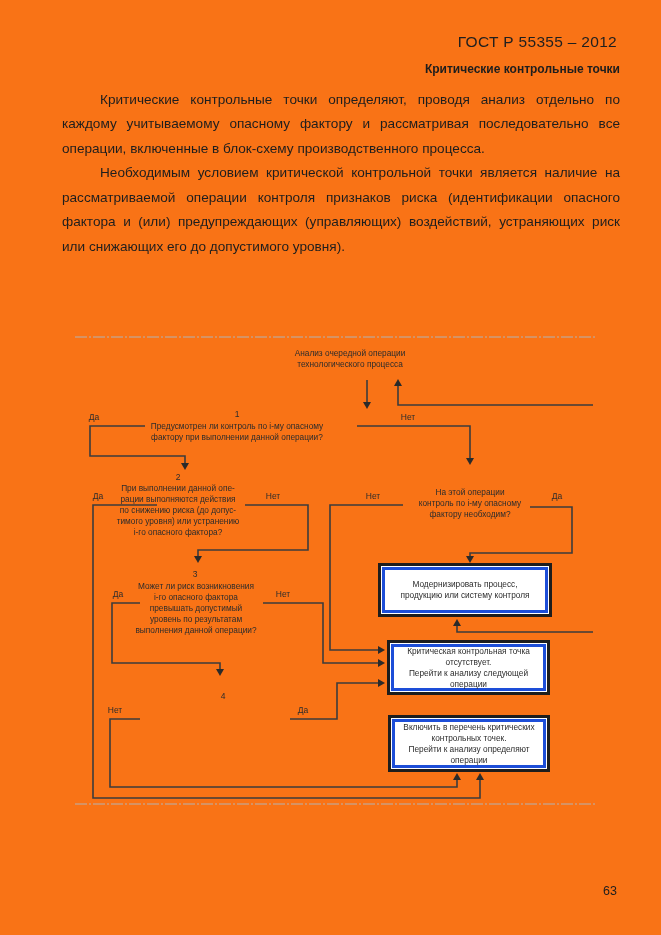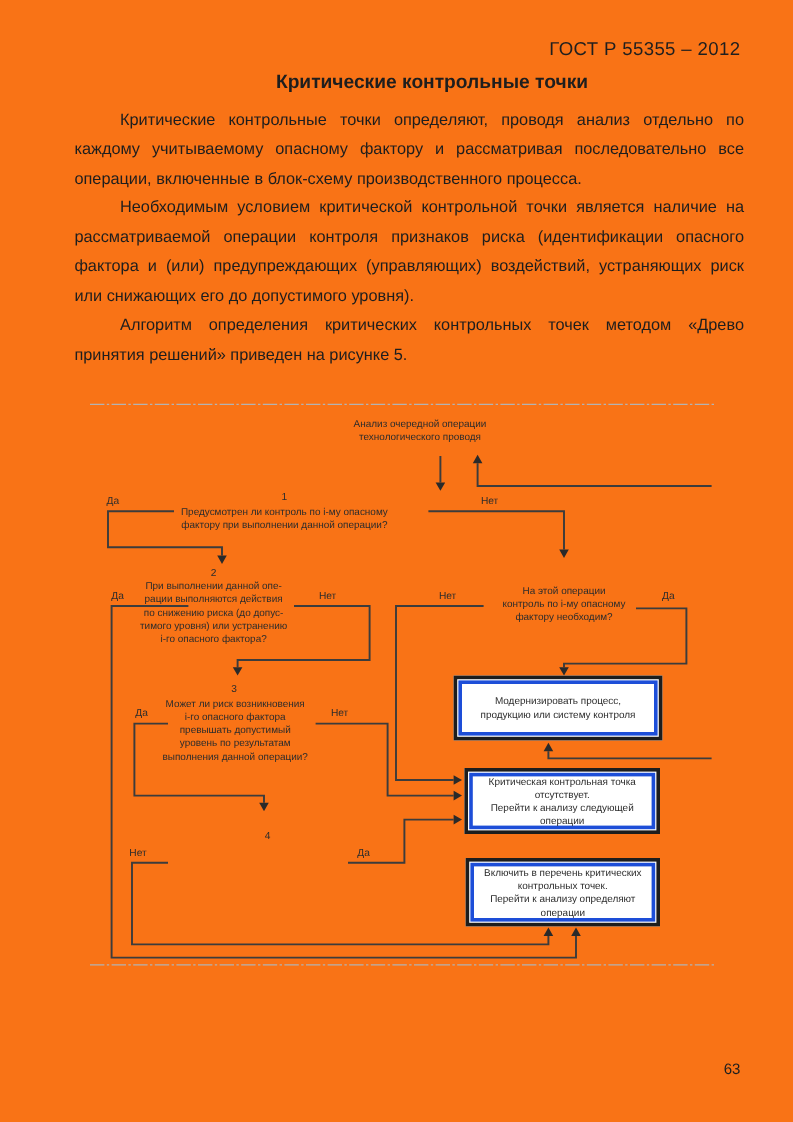--- a/index.html
+++ b/index.html
@@ -9,21 +9,21 @@
     font-family:"Liberation Sans", sans-serif; color:#222;
   }
   .hdr {
     position:absolute; top:33px; right:44px;
     font-size:15.5px; letter-spacing:.3px; color:#1f1f1f;
   }
   .body-text {
     position:absolute; left:62px; top:57px; width:558px;
     font-size:13.6px; line-height:24.5px; text-align:justify; color:#1e1e1e;
   }
-  .body-text h3 { font-size:16px; font-weight:bold; margin:0 0 6px 38px; text-align:center; }
+  .body-text h3 { font-size:12px; font-weight:bold; margin:0 0 6px 38px; text-align:right; }
   .body-text p { margin:0; text-indent:38px; }
   .caption {
     position:absolute; left:62px; top:822px; width:558px;
     font-size:13.6px; line-height:25px; text-align:justify; text-indent:30px; color:#1e1e1e;
   }
   .pagenum { position:absolute; top:884px; right:44px; font-size:12.5px; color:#1e1e1e; }
 
   .figure { position:absolute; left:60px; top:335px; width:540px; height:478px; }
   .figure svg { position:absolute; left:0; top:0; }
 
@@ -53,21 +53,20 @@
 <body>
 
 <div class="page">
 
   <div class="hdr">ГОСТ Р 55355 – 2012</div>
 
   <div class="body-text">
     <h3>Критические контрольные точки</h3>
     <p>Критические контрольные точки определяют, проводя анализ отдельно по каждому учитываемому опасному фактору и рассматривая последовательно все операции, включенные в блок-схему производственного процесса.</p>
     <p>Необходимым условием критической контрольной точки является наличие на рассматриваемой операции контроля признаков риска (идентификации опасного фактора и (или) предупреждающих (управляющих) воздействий, устраняющих риск или снижающих его до допустимого уровня).</p>
-    <p>Алгоритм определения критических контрольных точек методом «Древо принятия решений» приведен на рисунке 5.</p>
   </div>
 
   <div class="figure">
 
     <svg width="540" height="478" viewBox="0 0 540 478">
 
       <path d="M15,2 H535" stroke="#b3b3b3" stroke-width="1" stroke-dasharray="12 2 2 2" fill="none"></path>
       <path d="M15,469 H535" stroke="#b3b3b3" stroke-width="1" stroke-dasharray="12 2 2 2" fill="none"></path>
 
       <g stroke="#3c3c3c" stroke-width="1.6" fill="none">
@@ -97,21 +96,21 @@
         <polygon points="318,324 318,332 325,328"></polygon>
         <polygon points="393,445 401,445 397,438"></polygon>
         <polygon points="318,344 318,352 325,348"></polygon>
         <polygon points="318,311 318,319 325,315"></polygon>
         <polygon points="406,221 414,221 410,228"></polygon>
         <polygon points="393,291 401,291 397,284"></polygon>
       </g>
     </svg>
 
     <div class="fc-t" style="left:290px; top:13px; width:150px;">Анализ очередной операции
-технологического проводя</div>
+технологического процесса</div>
 
     <div class="fc-num" style="left:177px; top:74px;">1</div>
     <div class="fc-t" style="left:177px; top:86px; width:200px;">Предусмотрен ли контроль по i-му опасному
 фактору при выполнении данной операции?</div>
     <div class="fc-lbl" style="left:34px; top:77px;">Да</div>
     <div class="fc-lbl" style="left:348px; top:77px;">Нет</div>
 
     <div class="fc-num" style="left:118px; top:137px;">2</div>
     <div class="fc-t" style="left:118px; top:148px; width:150px;">При выполнении данной опе-
 рации выполняются действия

